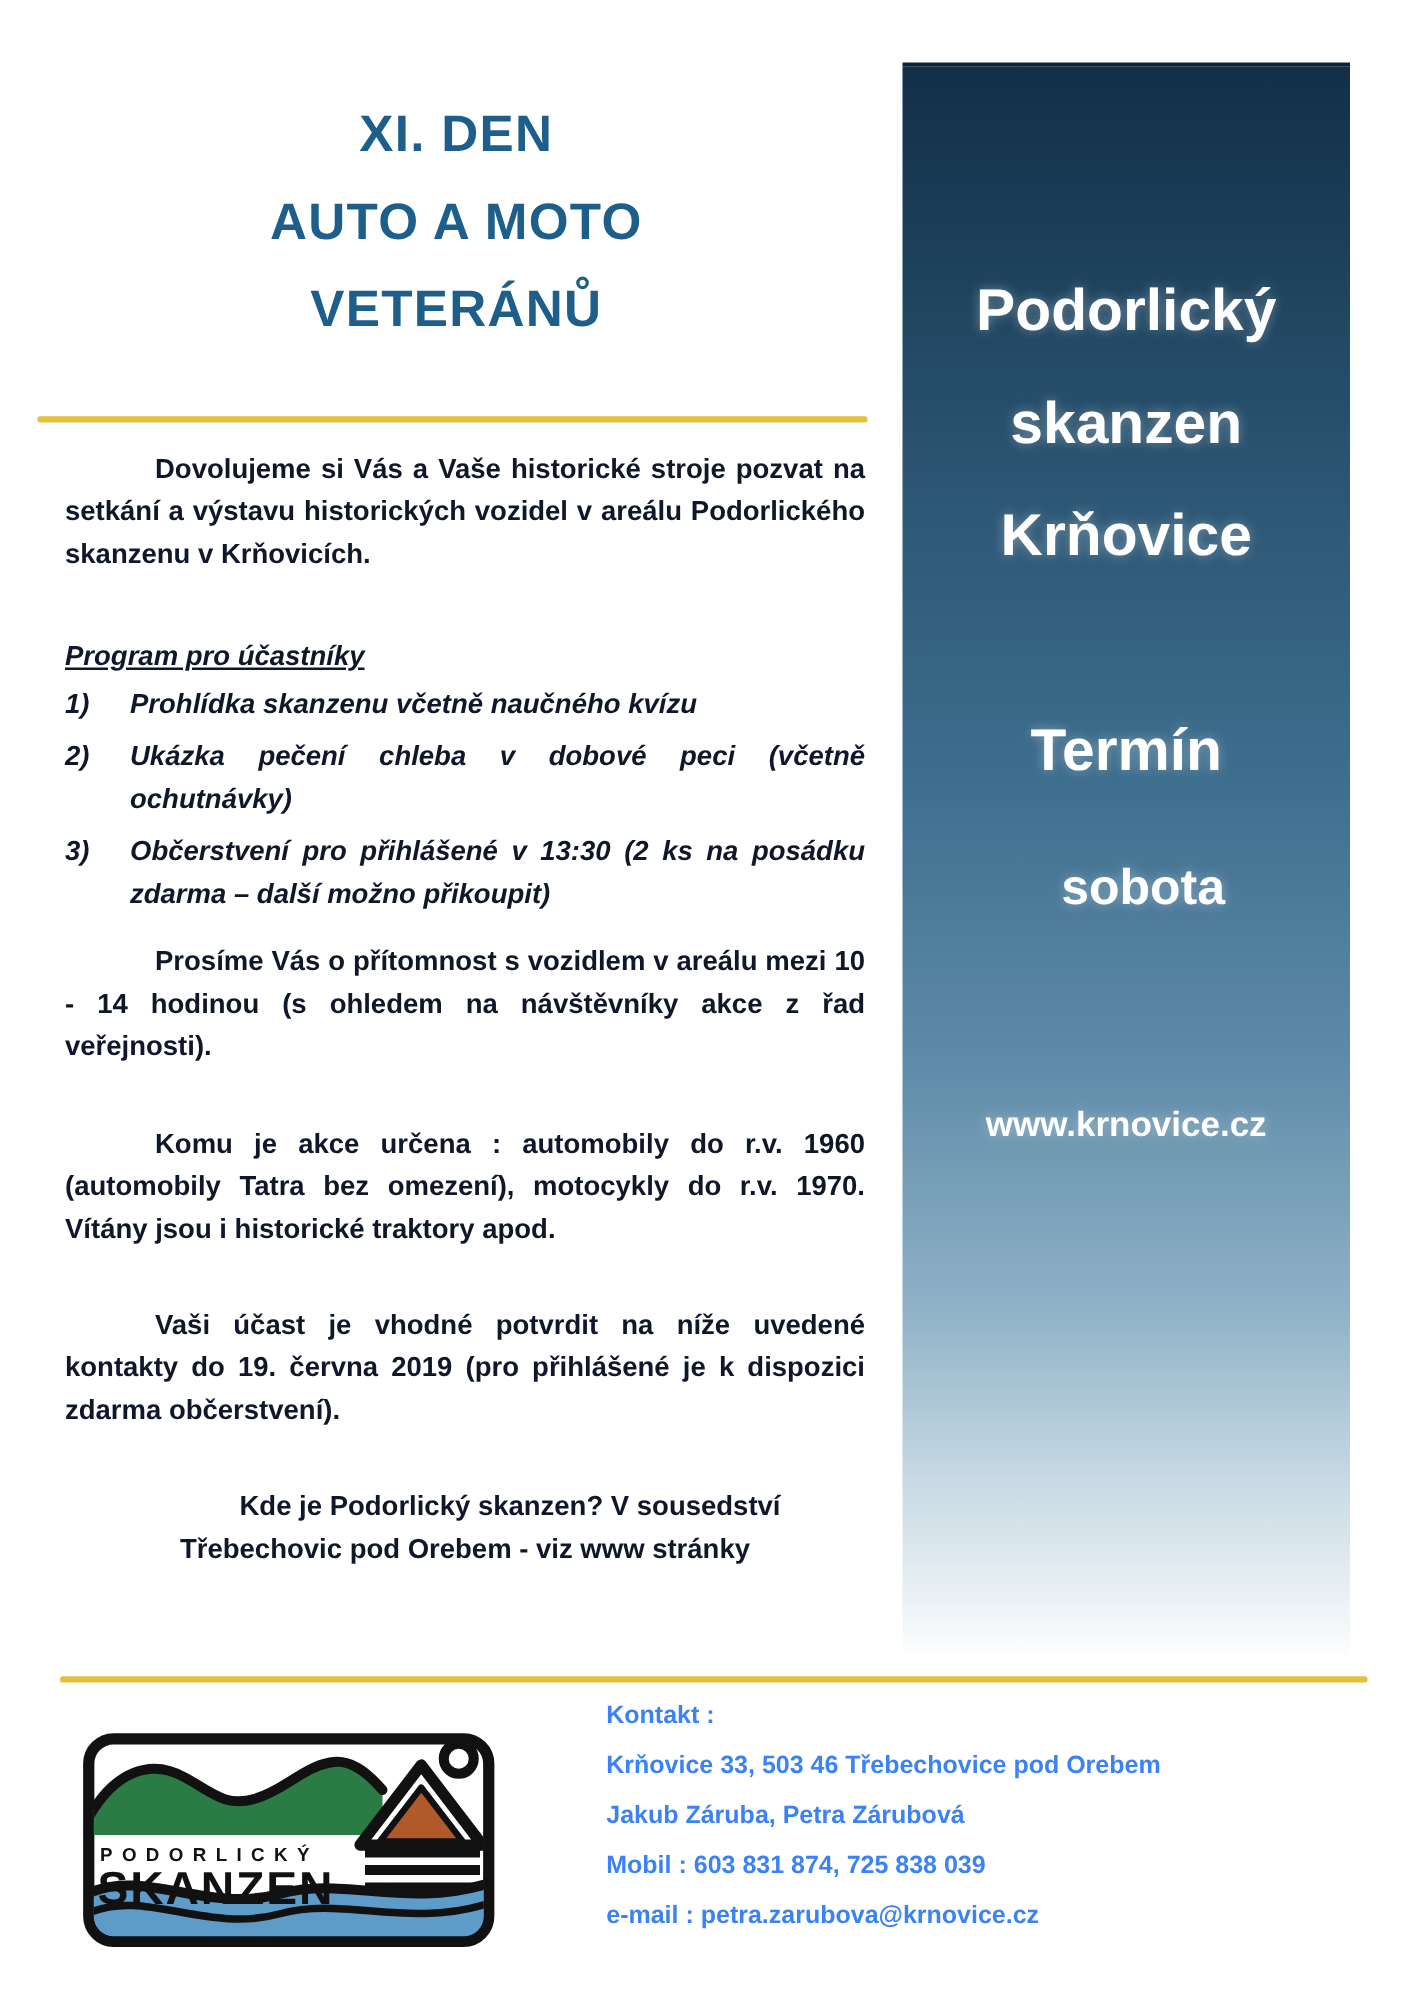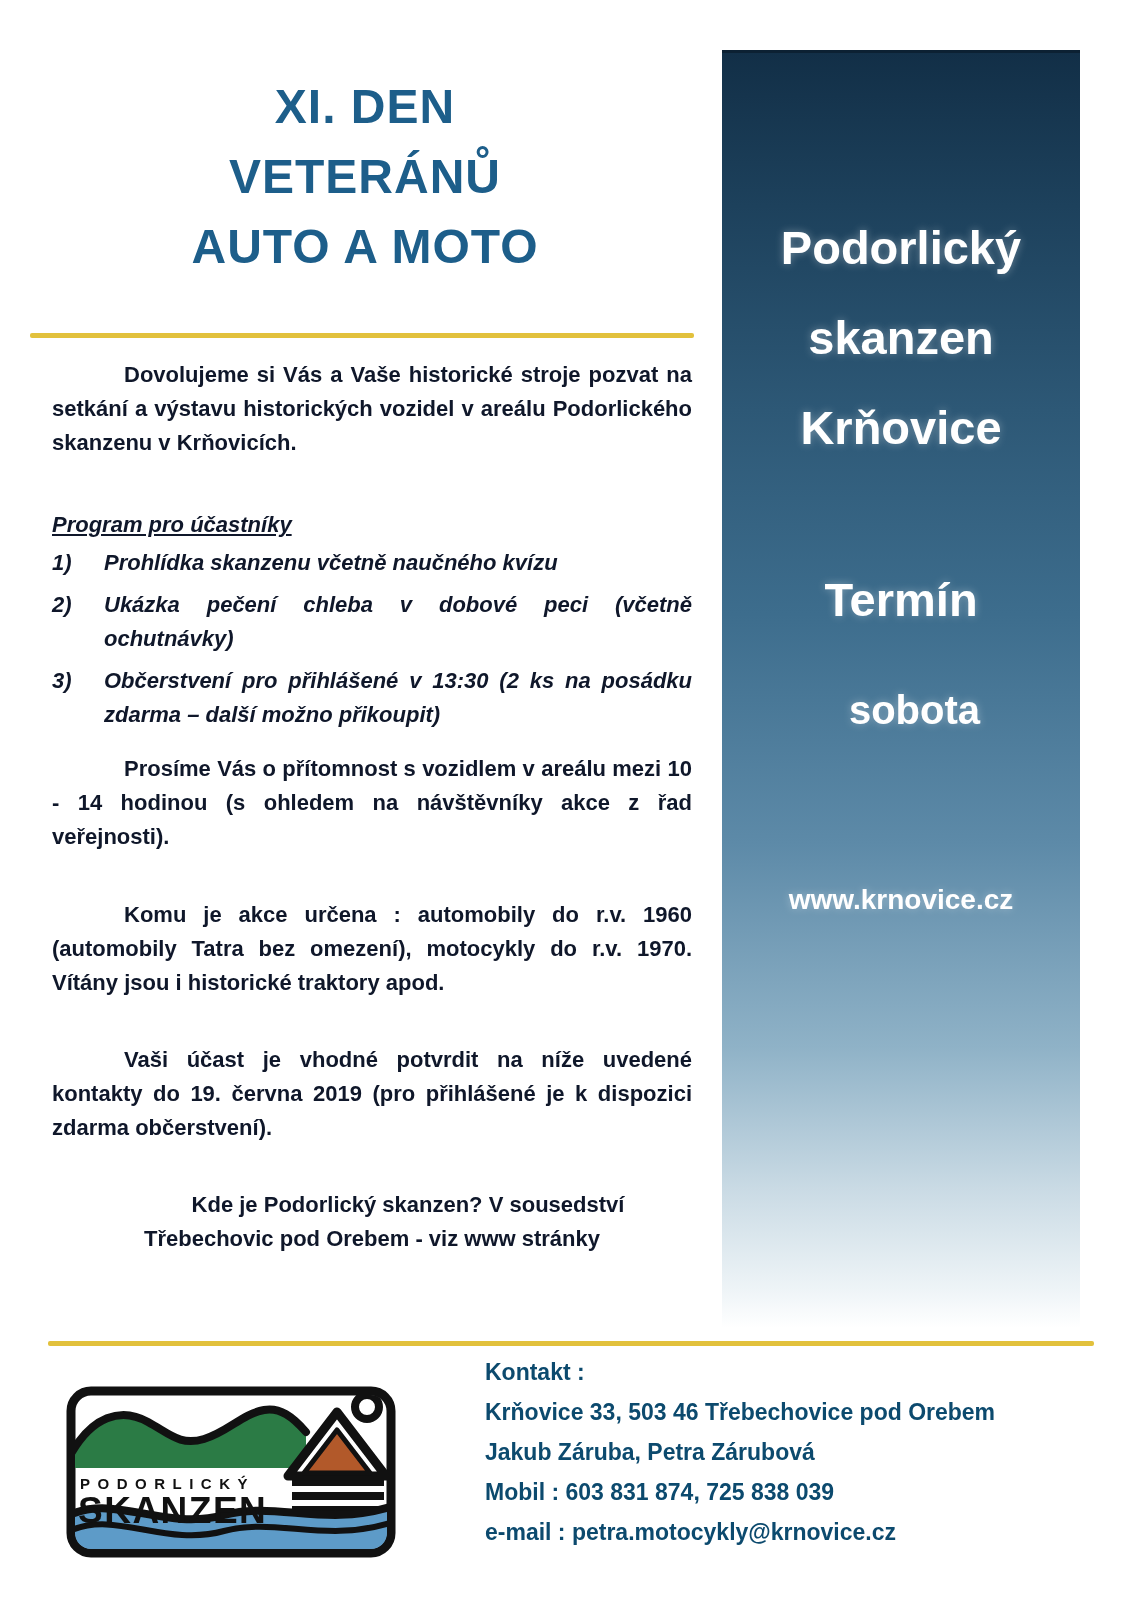--- a/index.html
+++ b/index.html
@@ -8,21 +8,21 @@
     width:1129px;height:1600px;
     background:#ffffff;
     font-family:"Liberation Sans", sans-serif;
     overflow:hidden;
   }
   
   .title{
     position:absolute;left:40px;top:72px;width:650px;
     text-align:center;
     color:#1d5e8a;
-    font-size:48px;font-weight:bold;
+    font-size:41px;font-weight:bold;
     line-height:70px;
     letter-spacing:1px;
   }
   .divider{
     position:absolute;height:5px;background:#e2c13c;border-radius:2px;
   }
   .divider.top{left:30px;top:333px;width:664px;}
   .divider.bottom{left:48px;top:1341px;width:1046px;}
 
   .body-block{
@@ -61,33 +61,33 @@
   .bn-line{height:90px;line-height:90px;font-size:47px;font-weight:bold;}
   .bn-first{margin-top:150px;}
   .bn-termin{margin-top:82px;height:90px;line-height:90px;font-size:47px;font-weight:bold;}
   .bn-day{margin-top:30px;height:70px;line-height:70px;font-size:40px;font-weight:bold;padding-left:27px;}
   .bn-date{margin-top:8px;height:80px;line-height:80px;font-size:56px;font-weight:bold;}
   .bn-site{margin-top:130px;height:50px;line-height:50px;font-size:28px;font-weight:bold;}
 
   
   .contact{
     position:absolute;left:485px;top:1352px;width:560px;
-    color:#0c4a6e;font-size:23px;font-weight:bold;line-height:40px;
+    color:#3b82f6;font-size:20px;font-weight:bold;line-height:40px;
   }
   .logo{position:absolute;left:66px;top:1386px;width:330px;height:172px;}
 </style>
 </head>
 <body>
 
 <div class="page">
 
   <div class="title">
     <div>XI. DEN</div>
+    <div>AUTO A MOTO</div>
     <div>VETERÁNŮ</div>
-    <div>AUTO A MOTO</div>
   </div>
 
   <div class="divider top"></div>
 
   <div class="body-block p1 indent">Dovolujeme si Vás a Vaše historické stroje pozvat na setkání a výstavu historických vozidel v areálu Podorlického skanzenu v Krňovicích.</div>
 
   <div class="body-block prog-heading">Program pro účastníky</div>
 
   <div class="body-block prog-list">
     <div class="prog-item">
@@ -118,21 +118,21 @@
     <div class="bn-site">www.krnovice.cz</div>
   </div>
 
   <div class="divider bottom"></div>
 
   <div class="contact">
     <div>Kontakt :</div>
     <div>Krňovice 33, 503 46 Třebechovice pod Orebem</div>
     <div>Jakub Záruba, Petra Zárubová</div>
     <div>Mobil : 603 831 874, 725 838 039</div>
-    <div>e-mail : petra.motocykly@krnovice.cz</div>
+    <div>e-mail : petra.zarubova@krnovice.cz</div>
   </div>
 
   <div class="logo">
     <svg width="330" height="172" viewBox="0 0 330 172">
       <defs>
         <clipPath id="logoClip">
             <rect x="9" y="9" width="312" height="154" rx="16"></rect>
           </clipPath>
       </defs>
       <rect x="5" y="5" width="320" height="162" rx="20" fill="#ffffff" stroke="#111111" stroke-width="9"></rect>

